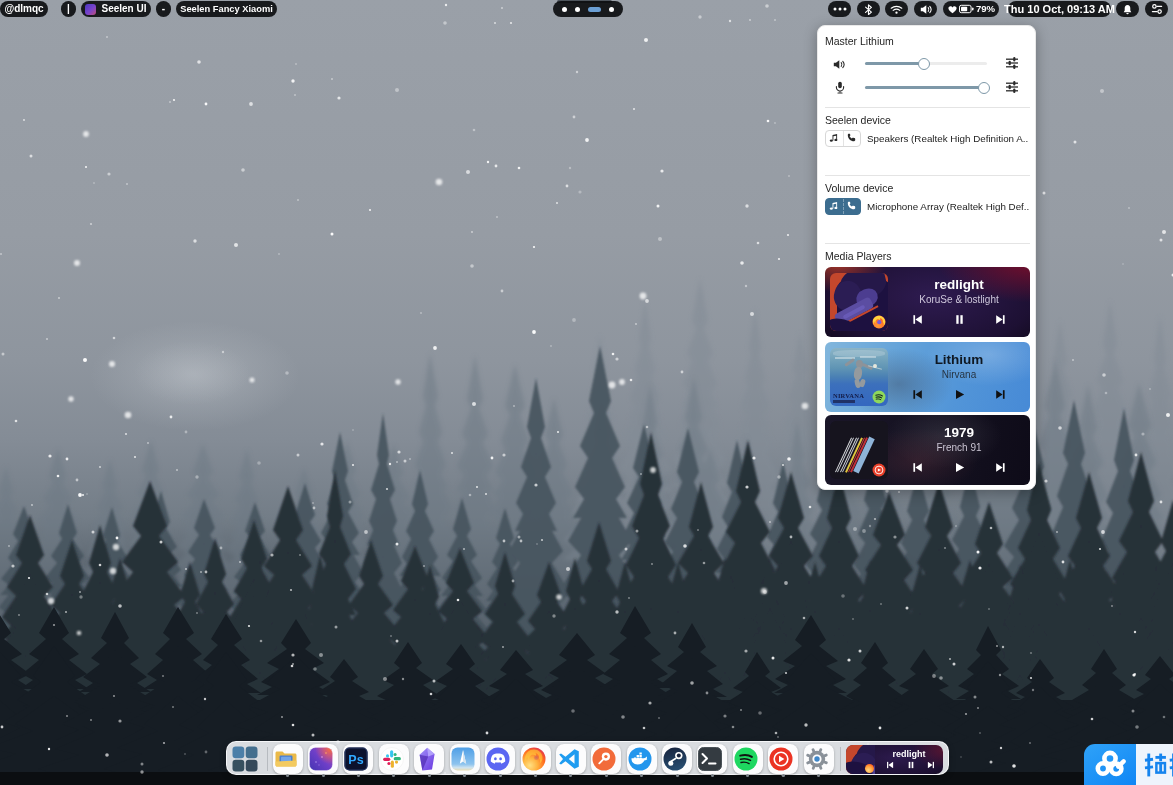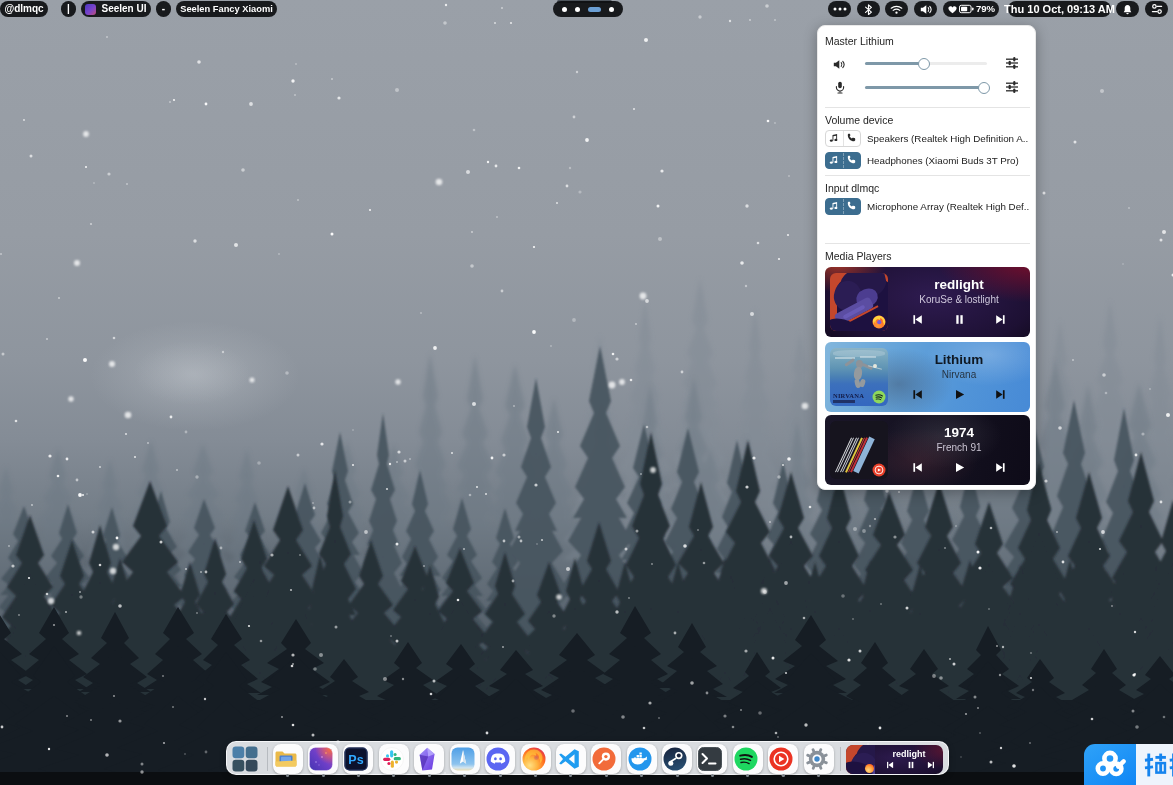--- a/index.html
+++ b/index.html
@@ -929,57 +929,40 @@
 <span class="abs" style="left:187px;top:0"><svg width="14" height="14" viewBox="0 0 14 14">
           <line x1="1" y1="3.2" x2="13" y2="3.2" stroke="#2a2a2a" stroke-width="1.3"></line>
           <rect x="8.200000000000001" y="0.9000000000000004" width="2.2" height="4.6" rx="1.1" fill="#2a2a2a" stroke="none"></rect>
           <line x1="1" y1="7.0" x2="13" y2="7.0" stroke="#2a2a2a" stroke-width="1.3"></line>
           <rect x="3.6" y="4.7" width="2.2" height="4.6" rx="1.1" fill="#2a2a2a" stroke="none"></rect>
           <line x1="1" y1="10.8" x2="13" y2="10.8" stroke="#2a2a2a" stroke-width="1.3"></line>
           <rect x="8.200000000000001" y="8.5" width="2.2" height="4.6" rx="1.1" fill="#2a2a2a" stroke="none"></rect>
         </svg></span>
     </div>
     <div class="hr" style="top:81px"></div>
-    <div class="lbl" style="top:88px">Volume device</div>
+    <div class="lbl" style="top:88px">Seelen device</div>
     <div class="devrow" style="top:103px">
       <div class="devgrp">
         <div class="c">
           <svg width="10" height="10" viewBox="0 0 10 10">
             <ellipse cx="2.3" cy="7.6" rx="1.5" ry="1.2" fill="#2a2a2a"></ellipse>
 <ellipse cx="6.9" cy="6.9" rx="1.5" ry="1.2" fill="#2a2a2a"></ellipse>
 <path d="M3.5 7.6 V1.9 L8.1 1.1 V6.9 H7.2 V2.7 L4.4 3.2 V7.6 z" fill="#2a2a2a"></path>
           </svg>
         </div>
         <div class="c">
           <svg width="10" height="10" viewBox="0 0 10 10">
             <path d="M1.9 0.8 C1.3 0.8 0.8 1.3 0.8 1.9 C0.8 5.5 3.5 8.2 7.1 8.2 C7.7 8.2 8.2 7.7 8.2 7.1 V5.9 C8.2 5.5 7.9 5.2 7.5 5.1 L6.1 4.8 C5.8 4.75 5.5 4.85 5.3 5.05 L4.8 5.55 C3.8 5.05 3.1 4.3 2.6 3.3 L3.1 2.8 C3.3 2.6 3.4 2.3 3.35 2.0 L3.05 1.2 C2.95 0.95 2.7 0.8 2.4 0.8 z" fill="#2a2a2a"></path>
           </svg>
         </div>
       </div>
       <div class="devtxt">Speakers (Realtek High Definition A...</div>
     </div>
-    <div class="devrow" style="top:125px">
-      <div class="devgrp on">
-        <div class="c">
-          <svg width="10" height="10" viewBox="0 0 10 10">
-            <ellipse cx="2.3" cy="7.6" rx="1.5" ry="1.2" fill="#fff"></ellipse>
-<ellipse cx="6.9" cy="6.9" rx="1.5" ry="1.2" fill="#fff"></ellipse>
-<path d="M3.5 7.6 V1.9 L8.1 1.1 V6.9 H7.2 V2.7 L4.4 3.2 V7.6 z" fill="#fff"></path>
-          </svg>
-        </div>
-        <div class="c">
-          <svg width="10" height="10" viewBox="0 0 10 10">
-            <path d="M1.9 0.8 C1.3 0.8 0.8 1.3 0.8 1.9 C0.8 5.5 3.5 8.2 7.1 8.2 C7.7 8.2 8.2 7.7 8.2 7.1 V5.9 C8.2 5.5 7.9 5.2 7.5 5.1 L6.1 4.8 C5.8 4.75 5.5 4.85 5.3 5.05 L4.8 5.55 C3.8 5.05 3.1 4.3 2.6 3.3 L3.1 2.8 C3.3 2.6 3.4 2.3 3.35 2.0 L3.05 1.2 C2.95 0.95 2.7 0.8 2.4 0.8 z" fill="#fff"></path>
-          </svg>
-        </div>
-      </div>
-      <div class="devtxt">Headphones (Xiaomi Buds 3T Pro)</div>
-    </div>
     <div class="hr" style="top:149px"></div>
-    <div class="lbl" style="top:156px">Input dlmqc</div>
+    <div class="lbl" style="top:156px">Volume device</div>
     <div class="devrow" style="top:171px">
       <div class="devgrp on">
         <div class="c">
           <svg width="10" height="10" viewBox="0 0 10 10">
             <ellipse cx="2.3" cy="7.6" rx="1.5" ry="1.2" fill="#fff"></ellipse>
 <ellipse cx="6.9" cy="6.9" rx="1.5" ry="1.2" fill="#fff"></ellipse>
 <path d="M3.5 7.6 V1.9 L8.1 1.1 V6.9 H7.2 V2.7 L4.4 3.2 V7.6 z" fill="#fff"></path>
           </svg>
         </div>
         <div class="c">
@@ -1096,21 +1079,21 @@
 <div style="position:absolute;left:-5.4px;top:-19px;width:2.4px;height:38px;background:#c03038;transform:rotate(25deg)"></div>
 <div style="position:absolute;left:-2.2px;top:-19px;width:5.5px;height:38px;background:#8fb4d8;transform:rotate(25deg)"></div>
 </div>
         </div>
         <span class="badge"><svg width="14" height="14" viewBox="0 0 14 14">
 <circle cx="7" cy="7" r="6.5" fill="#e8402a"></circle>
 <circle cx="7" cy="7" r="3.9" stroke="#fff" stroke-width="0.9" fill="none"></circle>
 <path d="M5.9 5.4 L9 7 L5.9 8.6 z" fill="#fff"></path>
 </svg></span>
       </div>
-<div class="mtitle" style="color:#fff">1974</div>
+<div class="mtitle" style="color:#fff">1979</div>
 <div class="msub" style="color:#c9c4d2">French 91</div>
 <div class="mctl">
         <svg width="11" height="11" viewBox="0 0 11 11">
           <rect x="1.4" y="1.2" width="1.7" height="8.6" fill="#fff"></rect>
           <path d="M9.8 1.2 V9.8 L3.4 5.5 z" fill="#fff"></path>
         </svg>
         <svg width="11" height="11" viewBox="0 0 11 11">
           <path d="M2 0.9 L10.2 5.5 L2 10.1 z" fill="#fff"></path>
         </svg>
         <svg width="11" height="11" viewBox="0 0 11 11">

